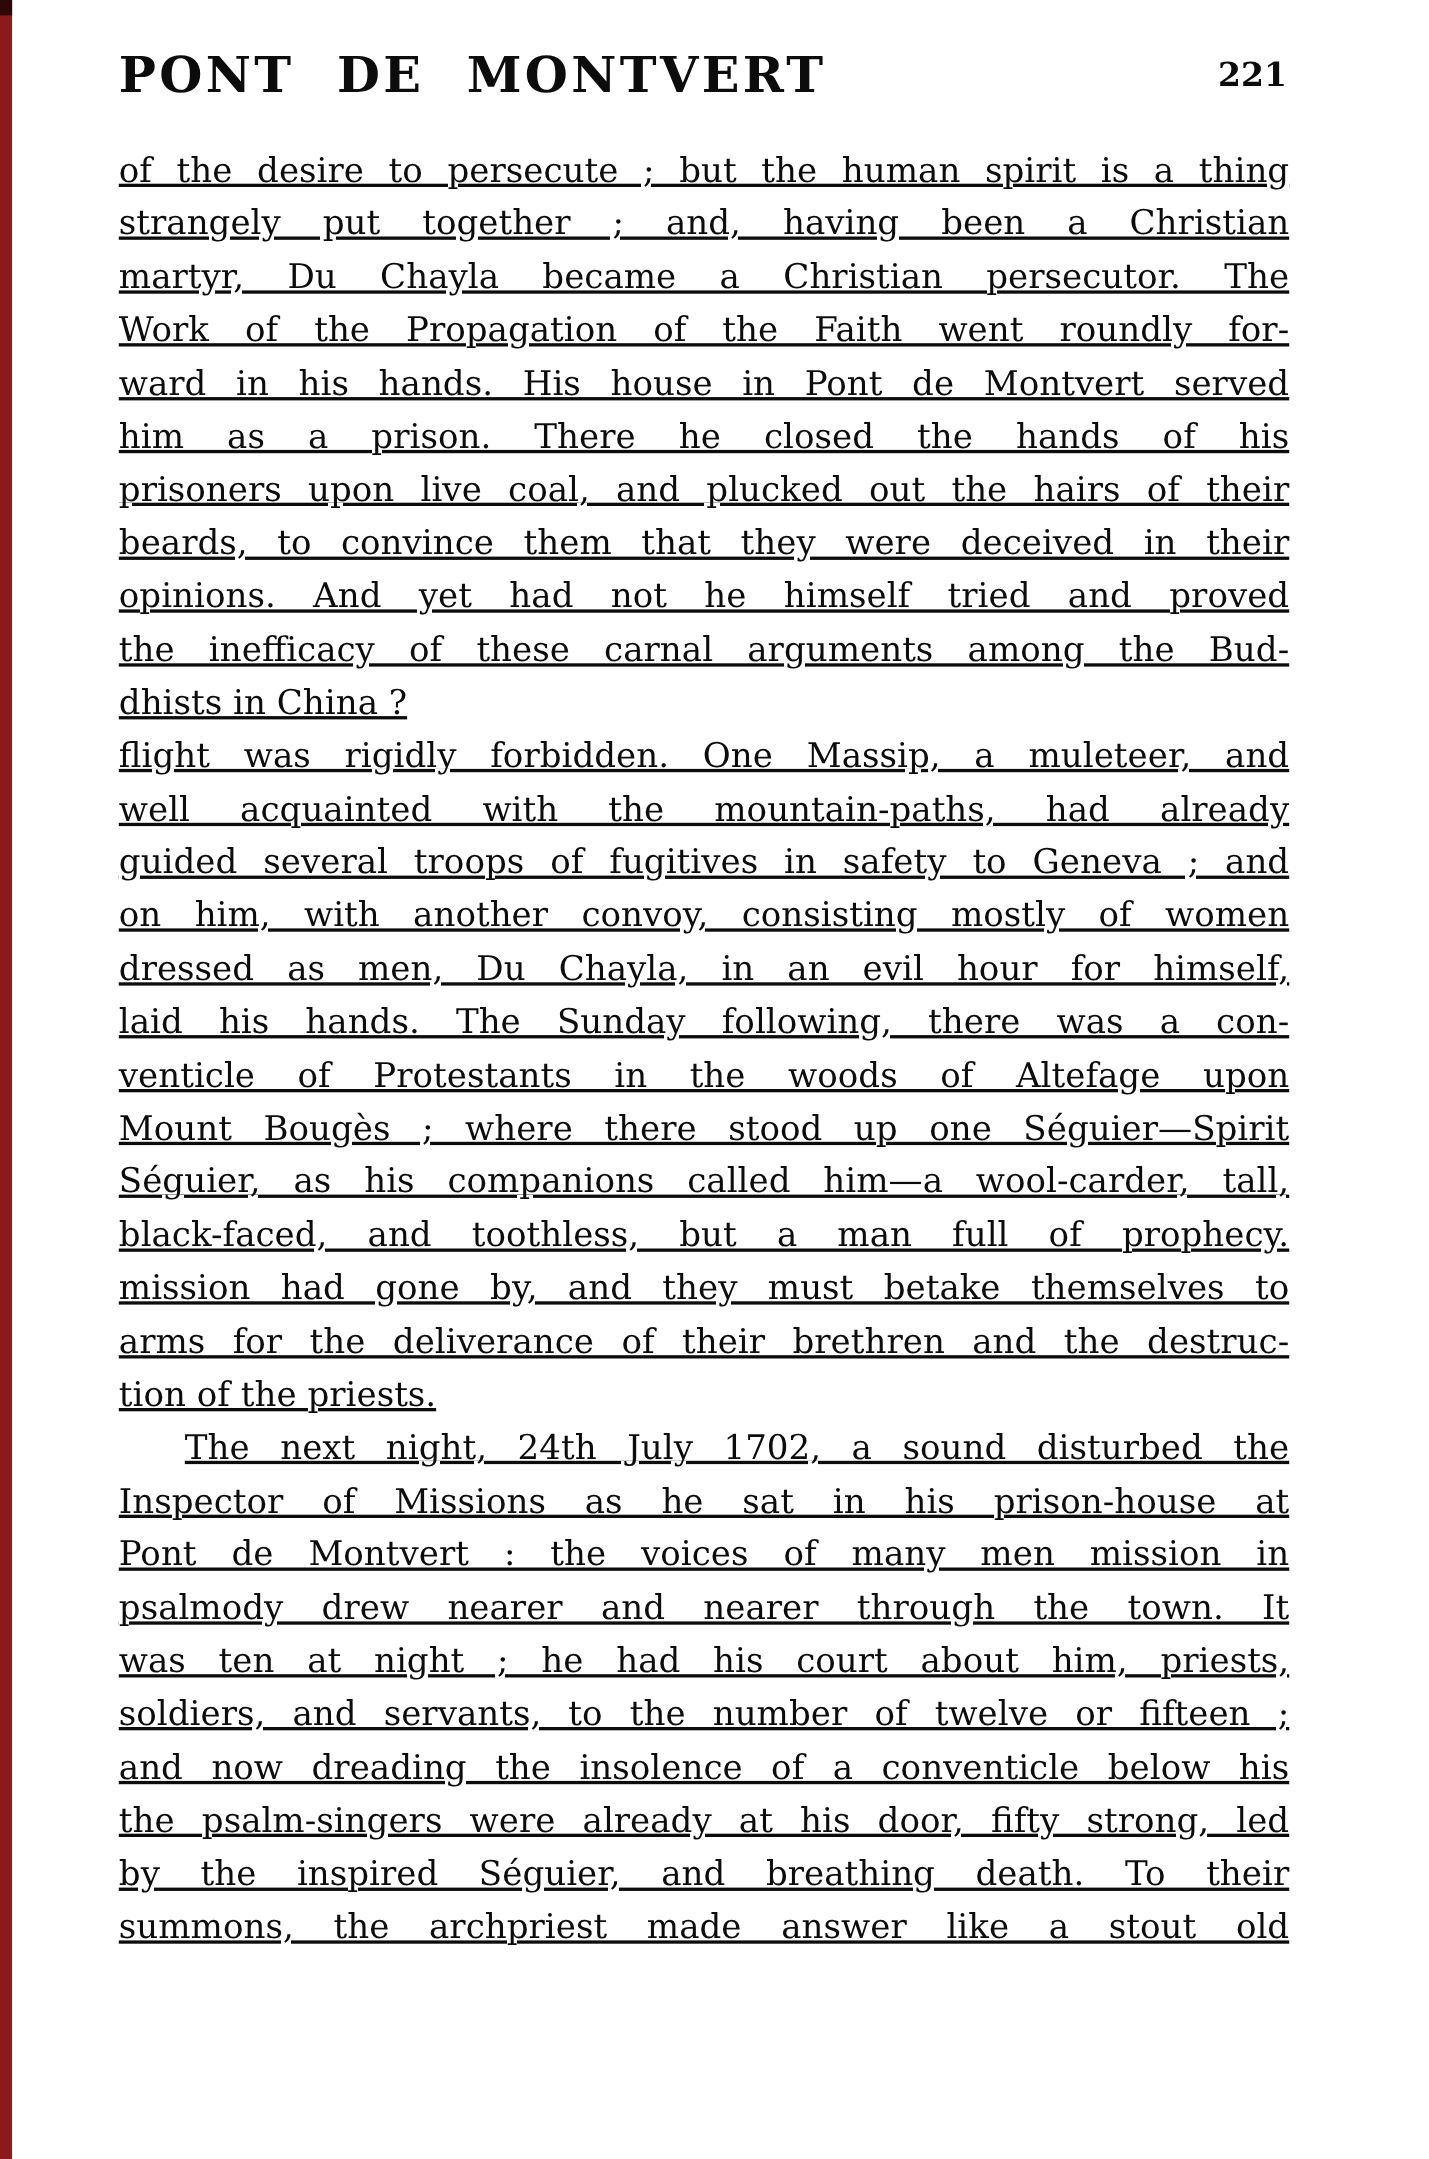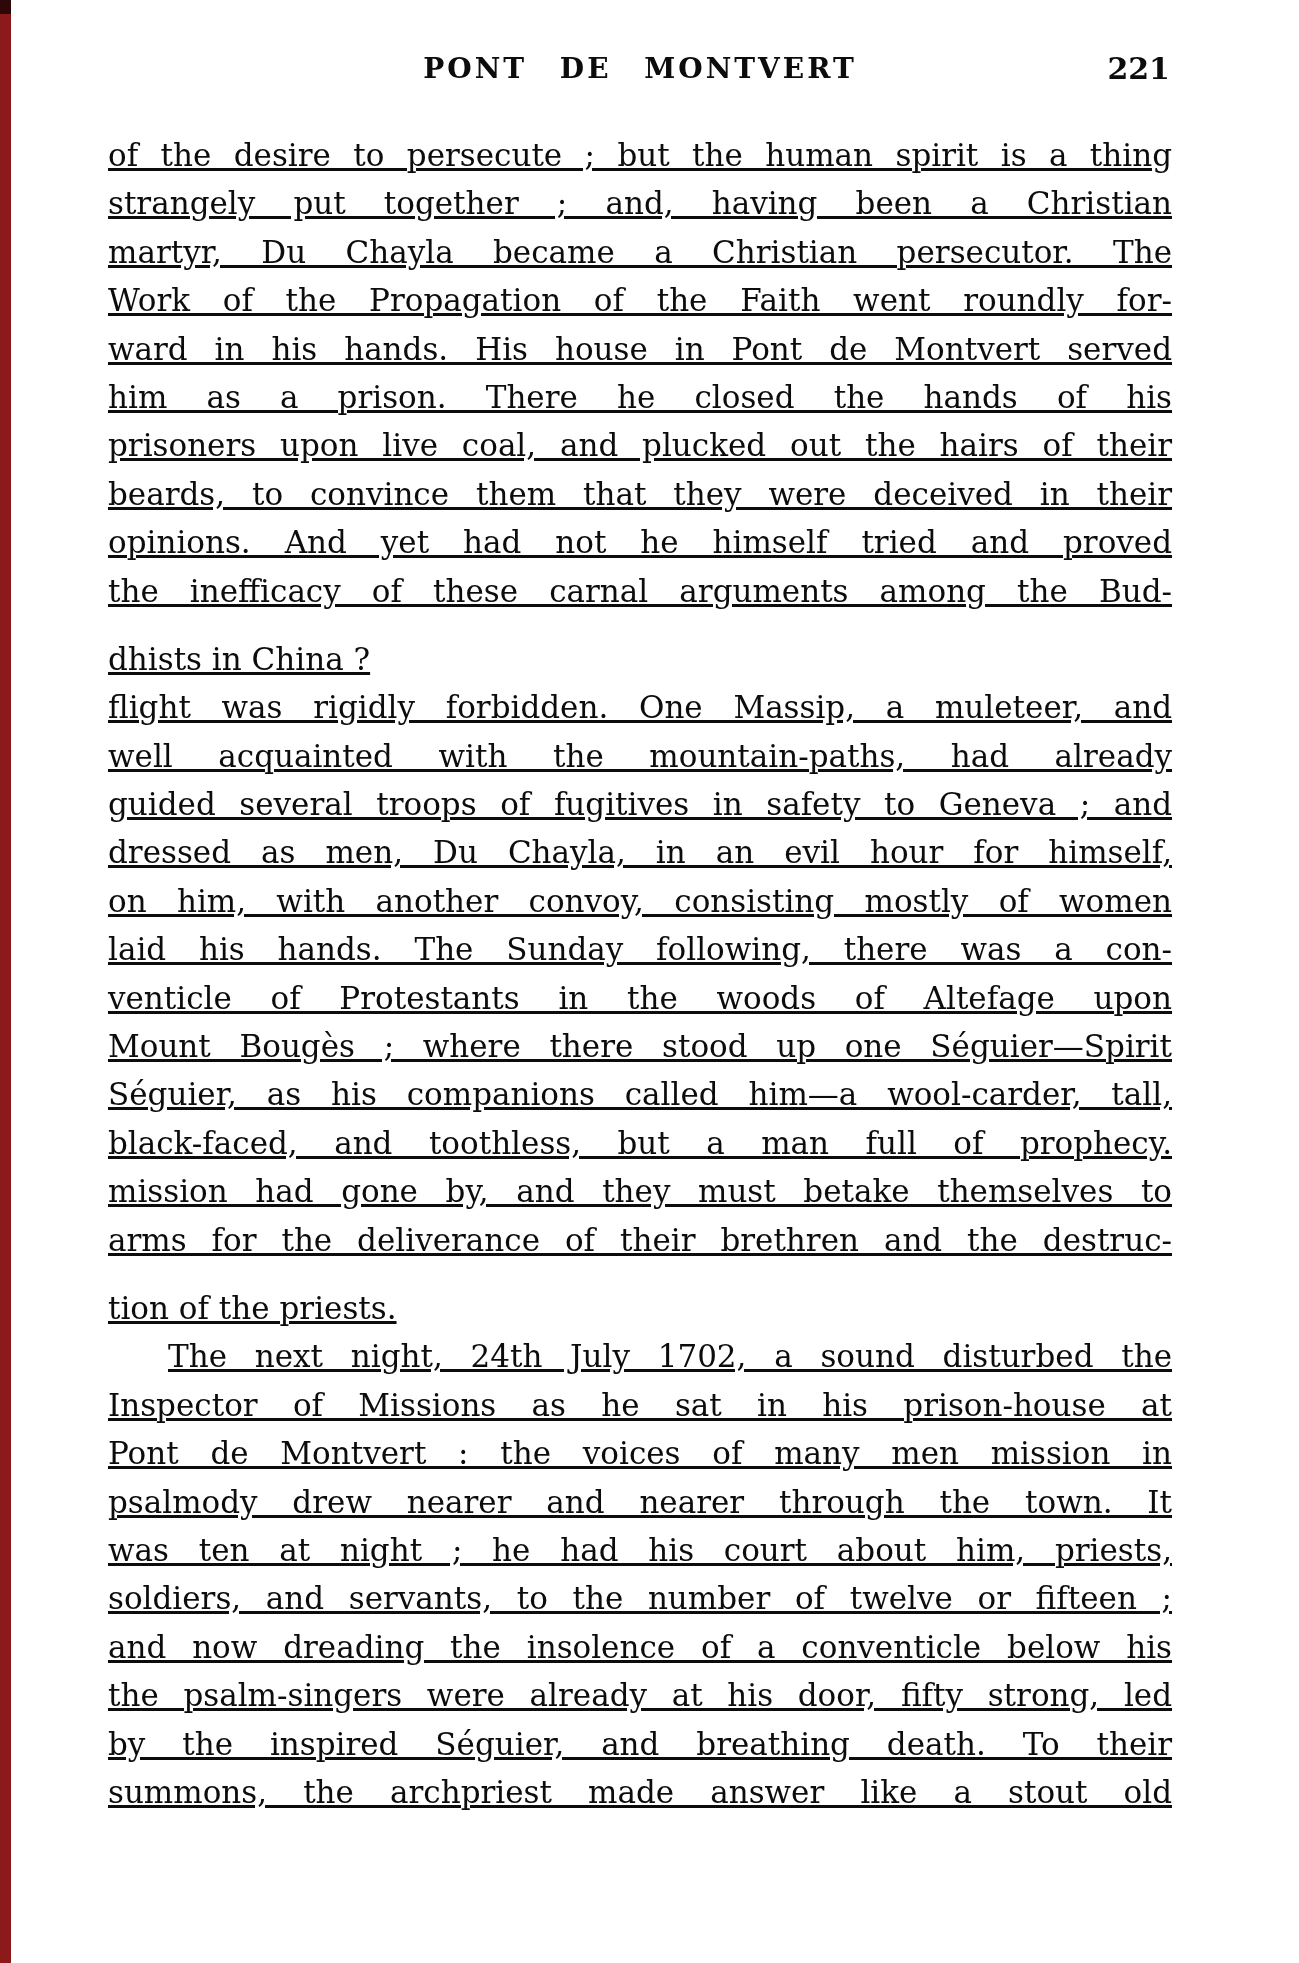--- a/index.html
+++ b/index.html
@@ -24,22 +24,21 @@
     background: #2e0808;
   }
   .running-header {
     position: absolute;
     left: 108px; top: 42px;
     width: 1064px; height: 54px;
   }
   .header-title {
     position: absolute;
     left: 0; right: 0;
-    text-align: center;
-    font-size: 28px;
+    font-size: 45px;
     font-weight: bold;
     letter-spacing: 3px;
     word-spacing: 20px;
     line-height: 54px;
     white-space: nowrap;
   }
   .page-number {
     position: absolute;
     right: 2px; top: 0;
     font-size: 30px;
@@ -52,21 +51,21 @@
     width: 1064px;
   }
   .paragraph { margin: 0; padding: 0; text-decoration: underline; }
   .line {
     height: 48.4px;
     line-height: 48.4px;
     font-size: 31px;
     text-align: justify;
     text-align-last: justify;
   }
-  .line.last { text-align-last: left; margin-top: 20px; }
+  .line.last { text-align-last: left; }
   .line.indent { text-indent: 60px; }
 </style>
 </head>
 <body>
 
 <div class="spine" style="background: rgb(140, 26, 26);">
   <div class="spine-cap"></div>
 </div>
 
 <div class="running-header">
@@ -87,22 +86,22 @@
     <div class="line">beards, to convince them that they were deceived in their</div>
     <div class="line">opinions. And yet had not he himself tried and proved</div>
     <div class="line">the inefficacy of these carnal arguments among the Bud-</div>
     <div class="line last">dhists in China ?</div>
   </div>
 
   <div class="paragraph">
     <div class="line">flight was rigidly forbidden. One Massip, a muleteer, and</div>
     <div class="line">well acquainted with the mountain-paths, had already</div>
     <div class="line">guided several troops of fugitives in safety to Geneva ; and</div>
+    <div class="line">on him, with another convoy, consisting mostly of women</div>
     <div class="line">dressed as men, Du Chayla, in an evil hour for himself,</div>
-    <div class="line">on him, with another convoy, consisting mostly of women</div>
     <div class="line">laid his hands. The Sunday following, there was a con-</div>
     <div class="line">venticle of Protestants in the woods of Altefage upon</div>
     <div class="line">Mount Bougès ; where there stood up one Séguier—Spirit</div>
     <div class="line">Séguier, as his companions called him—a wool-carder, tall,</div>
     <div class="line">black-faced, and toothless, but a man full of prophecy.</div>
     <div class="line">mission had gone by, and they must betake themselves to</div>
     <div class="line">arms for the deliverance of their brethren and the destruc-</div>
     <div class="line last">tion of the priests.</div>
   </div>
 

